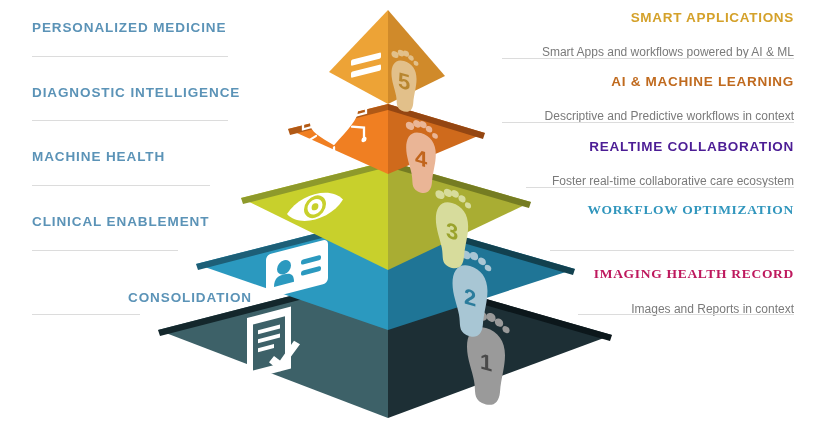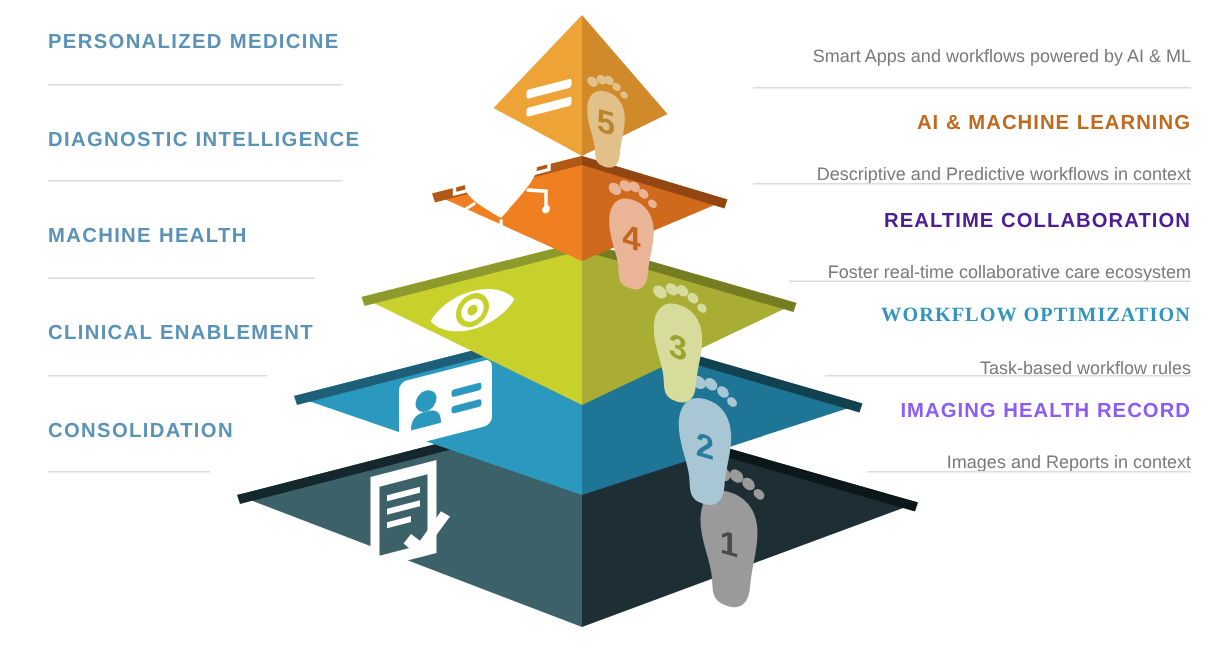--- a/index.html
+++ b/index.html
@@ -102,54 +102,54 @@
   <div class="left-row" style="top:149px;">
     <div class="left-title">MACHINE HEALTH</div>
   </div>
   <div class="left-rule" style="top:185px;width:178px;"></div>
 
   <div class="left-row" style="top:214px;">
     <div class="left-title">CLINICAL ENABLEMENT</div>
   </div>
   <div class="left-rule" style="top:250px;width:146px;"></div>
 
-  <div class="left-row" style="top:279px;">
+  <div class="left-row" style="top:290px;text-align:right;">
     <div class="left-title">CONSOLIDATION</div>
   </div>
   <div class="left-rule" style="top:314px;width:108px;"></div>
 
 </div>
 
 <div id="right-column">
 
   <div class="right-row" style="top:10px;">
+    <div class="right-title" style="color:#d4a12a;">SMART APPLICATIONS</div>
     <div class="right-sub">Smart Apps and workflows powered by AI &amp; ML</div>
   </div>
   <div class="right-rule" style="top:58px;width:292px;"></div>
 
   <div class="right-row" style="top:74px;">
     <div class="right-title" style="color:#c06a1e;">AI &amp; MACHINE LEARNING</div>
     <div class="right-sub">Descriptive and Predictive workflows in context</div>
   </div>
   <div class="right-rule" style="top:122px;width:292px;"></div>
 
   <div class="right-row" style="top:139px;">
     <div class="right-title" style="color:#4c1d95;">REALTIME COLLABORATION</div>
     <div class="right-sub">Foster real-time collaborative care ecosystem</div>
   </div>
   <div class="right-rule" style="top:187px;width:268px;"></div>
 
   <div class="right-row" style="top:202px;">
     <div class="right-title" style="color:#3196bd;font-family:Liberation Serif, serif;">WORKFLOW OPTIMIZATION</div>
-    <div class="right-sub">Task-based workflow rules</div>
   </div>
   <div class="right-rule" style="top:250px;width:244px;"></div>
 
   <div class="right-row" style="top:266px;">
-    <div class="right-title" style="color:#8b5cf6;">IMAGING HEALTH RECORD</div>
+    <div class="right-title" style="color:#be185d;font-family:Liberation Serif, serif;">IMAGING HEALTH RECORD</div>
     <div class="right-sub">Images and Reports in context</div>
   </div>
   <div class="right-rule" style="top:314px;width:216px;"></div>
 
 </div>
 
 <div id="pyramid-wrap">
 <svg id="pyramid-svg" width="820" height="439" viewBox="0 0 820 439" xmlns="http://www.w3.org/2000/svg">
 
   <defs>

